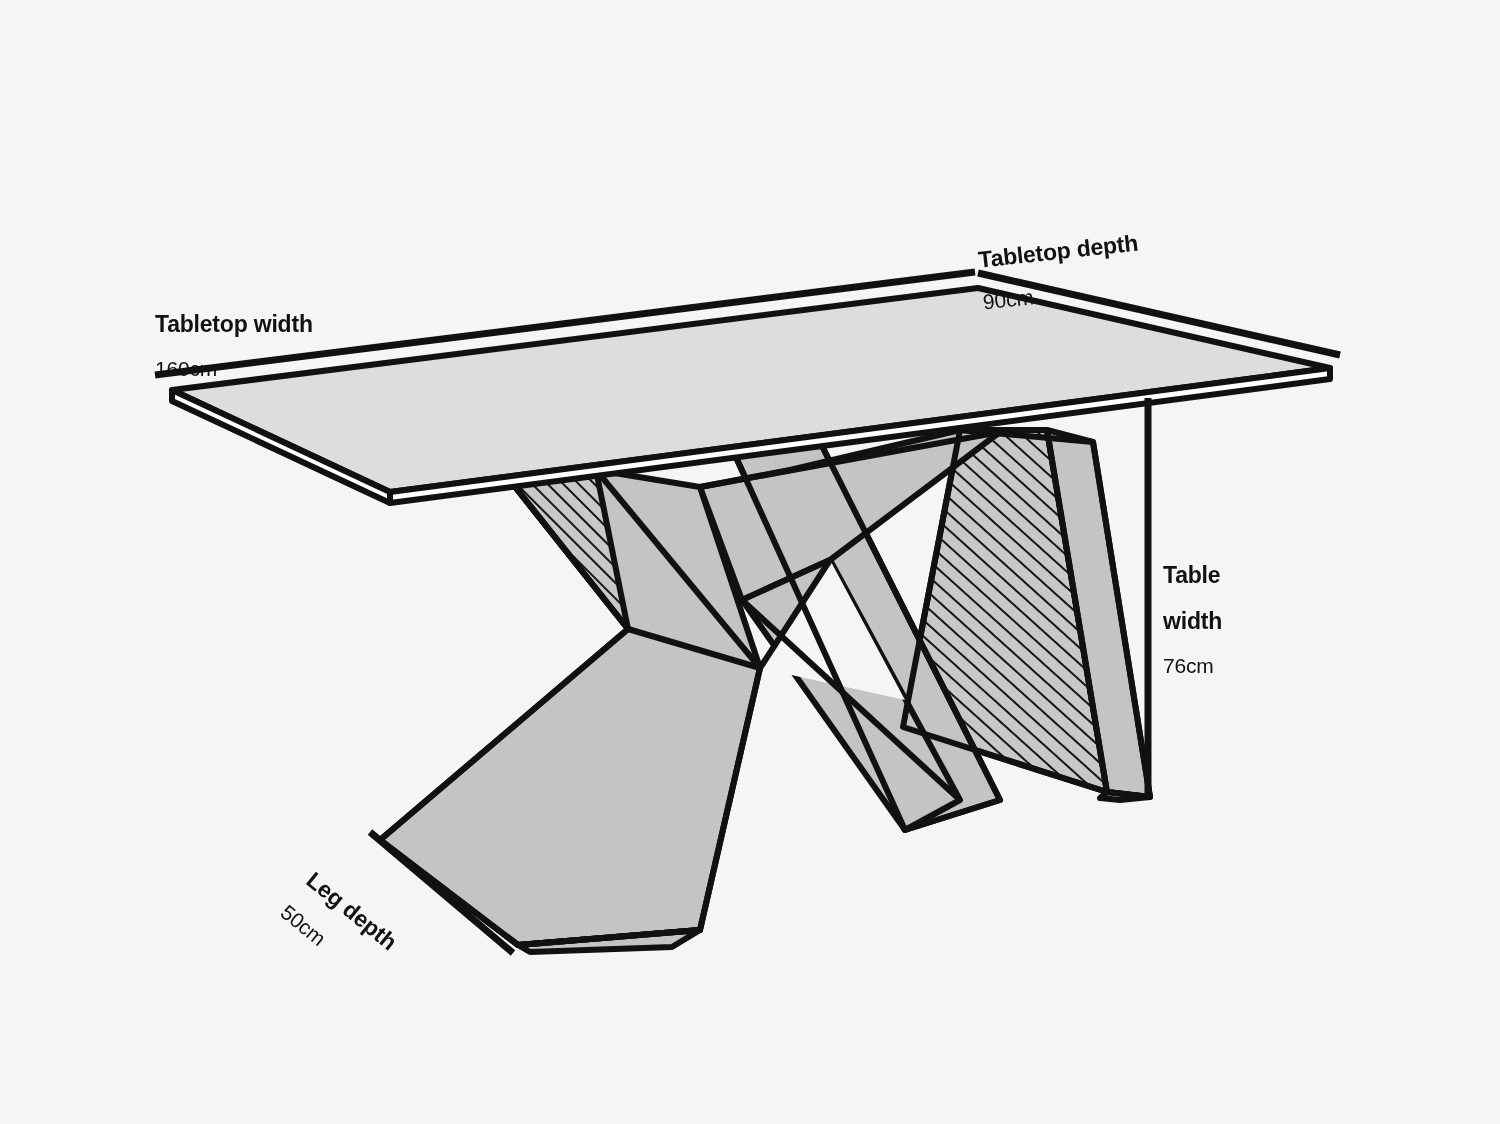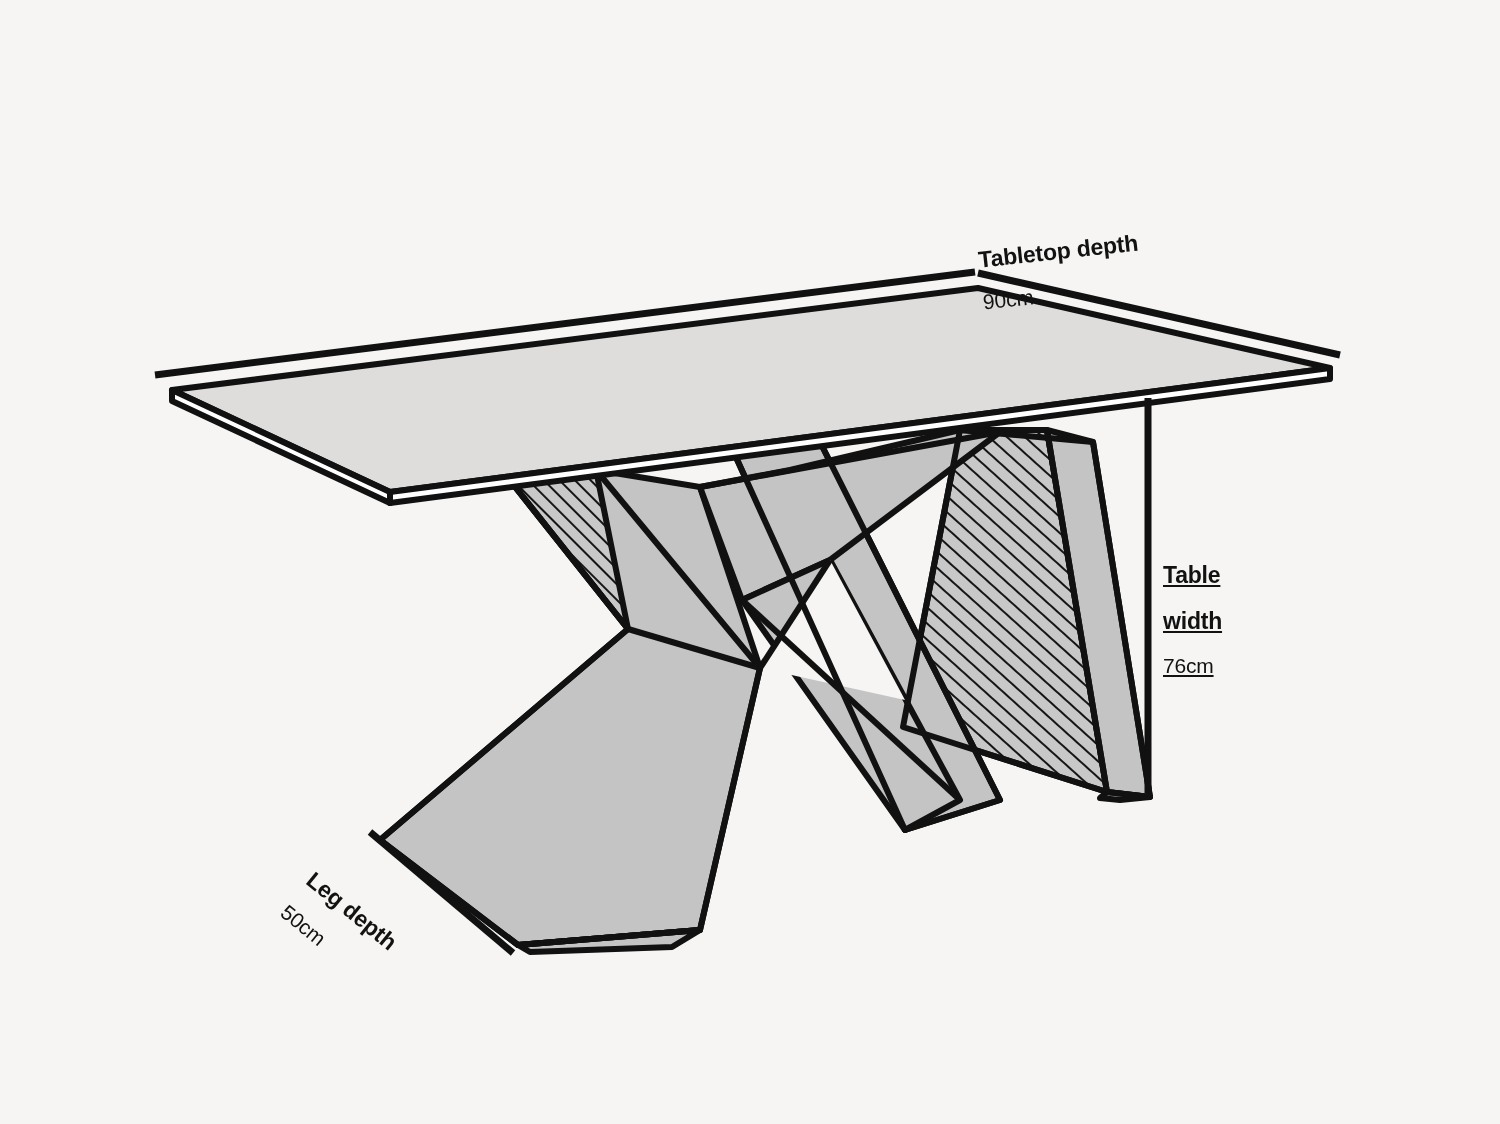--- a/index.html
+++ b/index.html
@@ -57,21 +57,20 @@
   }
   #label-depth .dim-title { display: block; }
   #label-depth .dim-value {
     display: block;
     margin-top: -2px;
   }
   
   #label-height {
     left: 1163px;
     top: 543px;
-    text-decoration: underline;
   }
   
   #label-legdepth {
     left: 330px;
     top: 852px;
     transform: rotate(39deg);
     transform-origin: left top;
   }
   #label-legdepth .dim-title { display: block; }
   #label-legdepth .dim-value {
@@ -147,20 +146,24 @@
     </g>
 
     <g stroke="#111111" stroke-width="7" stroke-linecap="butt" fill="none">
       <line x1="155" y1="375" x2="975" y2="272"></line>
       <line x1="978" y1="273" x2="1340" y2="355"></line>
       <line x1="1148" y1="398" x2="1148" y2="793"></line>
       <line x1="370" y1="832" x2="513" y2="953"></line>
     </g>
   </svg>
 
+  <div class="dim-label" id="label-width">
+    <span class="dim-title">Tabletop width</span>
+    <span class="dim-value">160cm</span>
+  </div>
 
   <div class="dim-label" id="label-depth">
     <span class="dim-title">Tabletop depth</span>
     <span class="dim-value">90cm</span>
   </div>
 
   <div class="dim-label" id="label-height">
     <span class="dim-title">Table</span>
     <span class="dim-title">width</span>
     <span class="dim-value">76cm</span>

